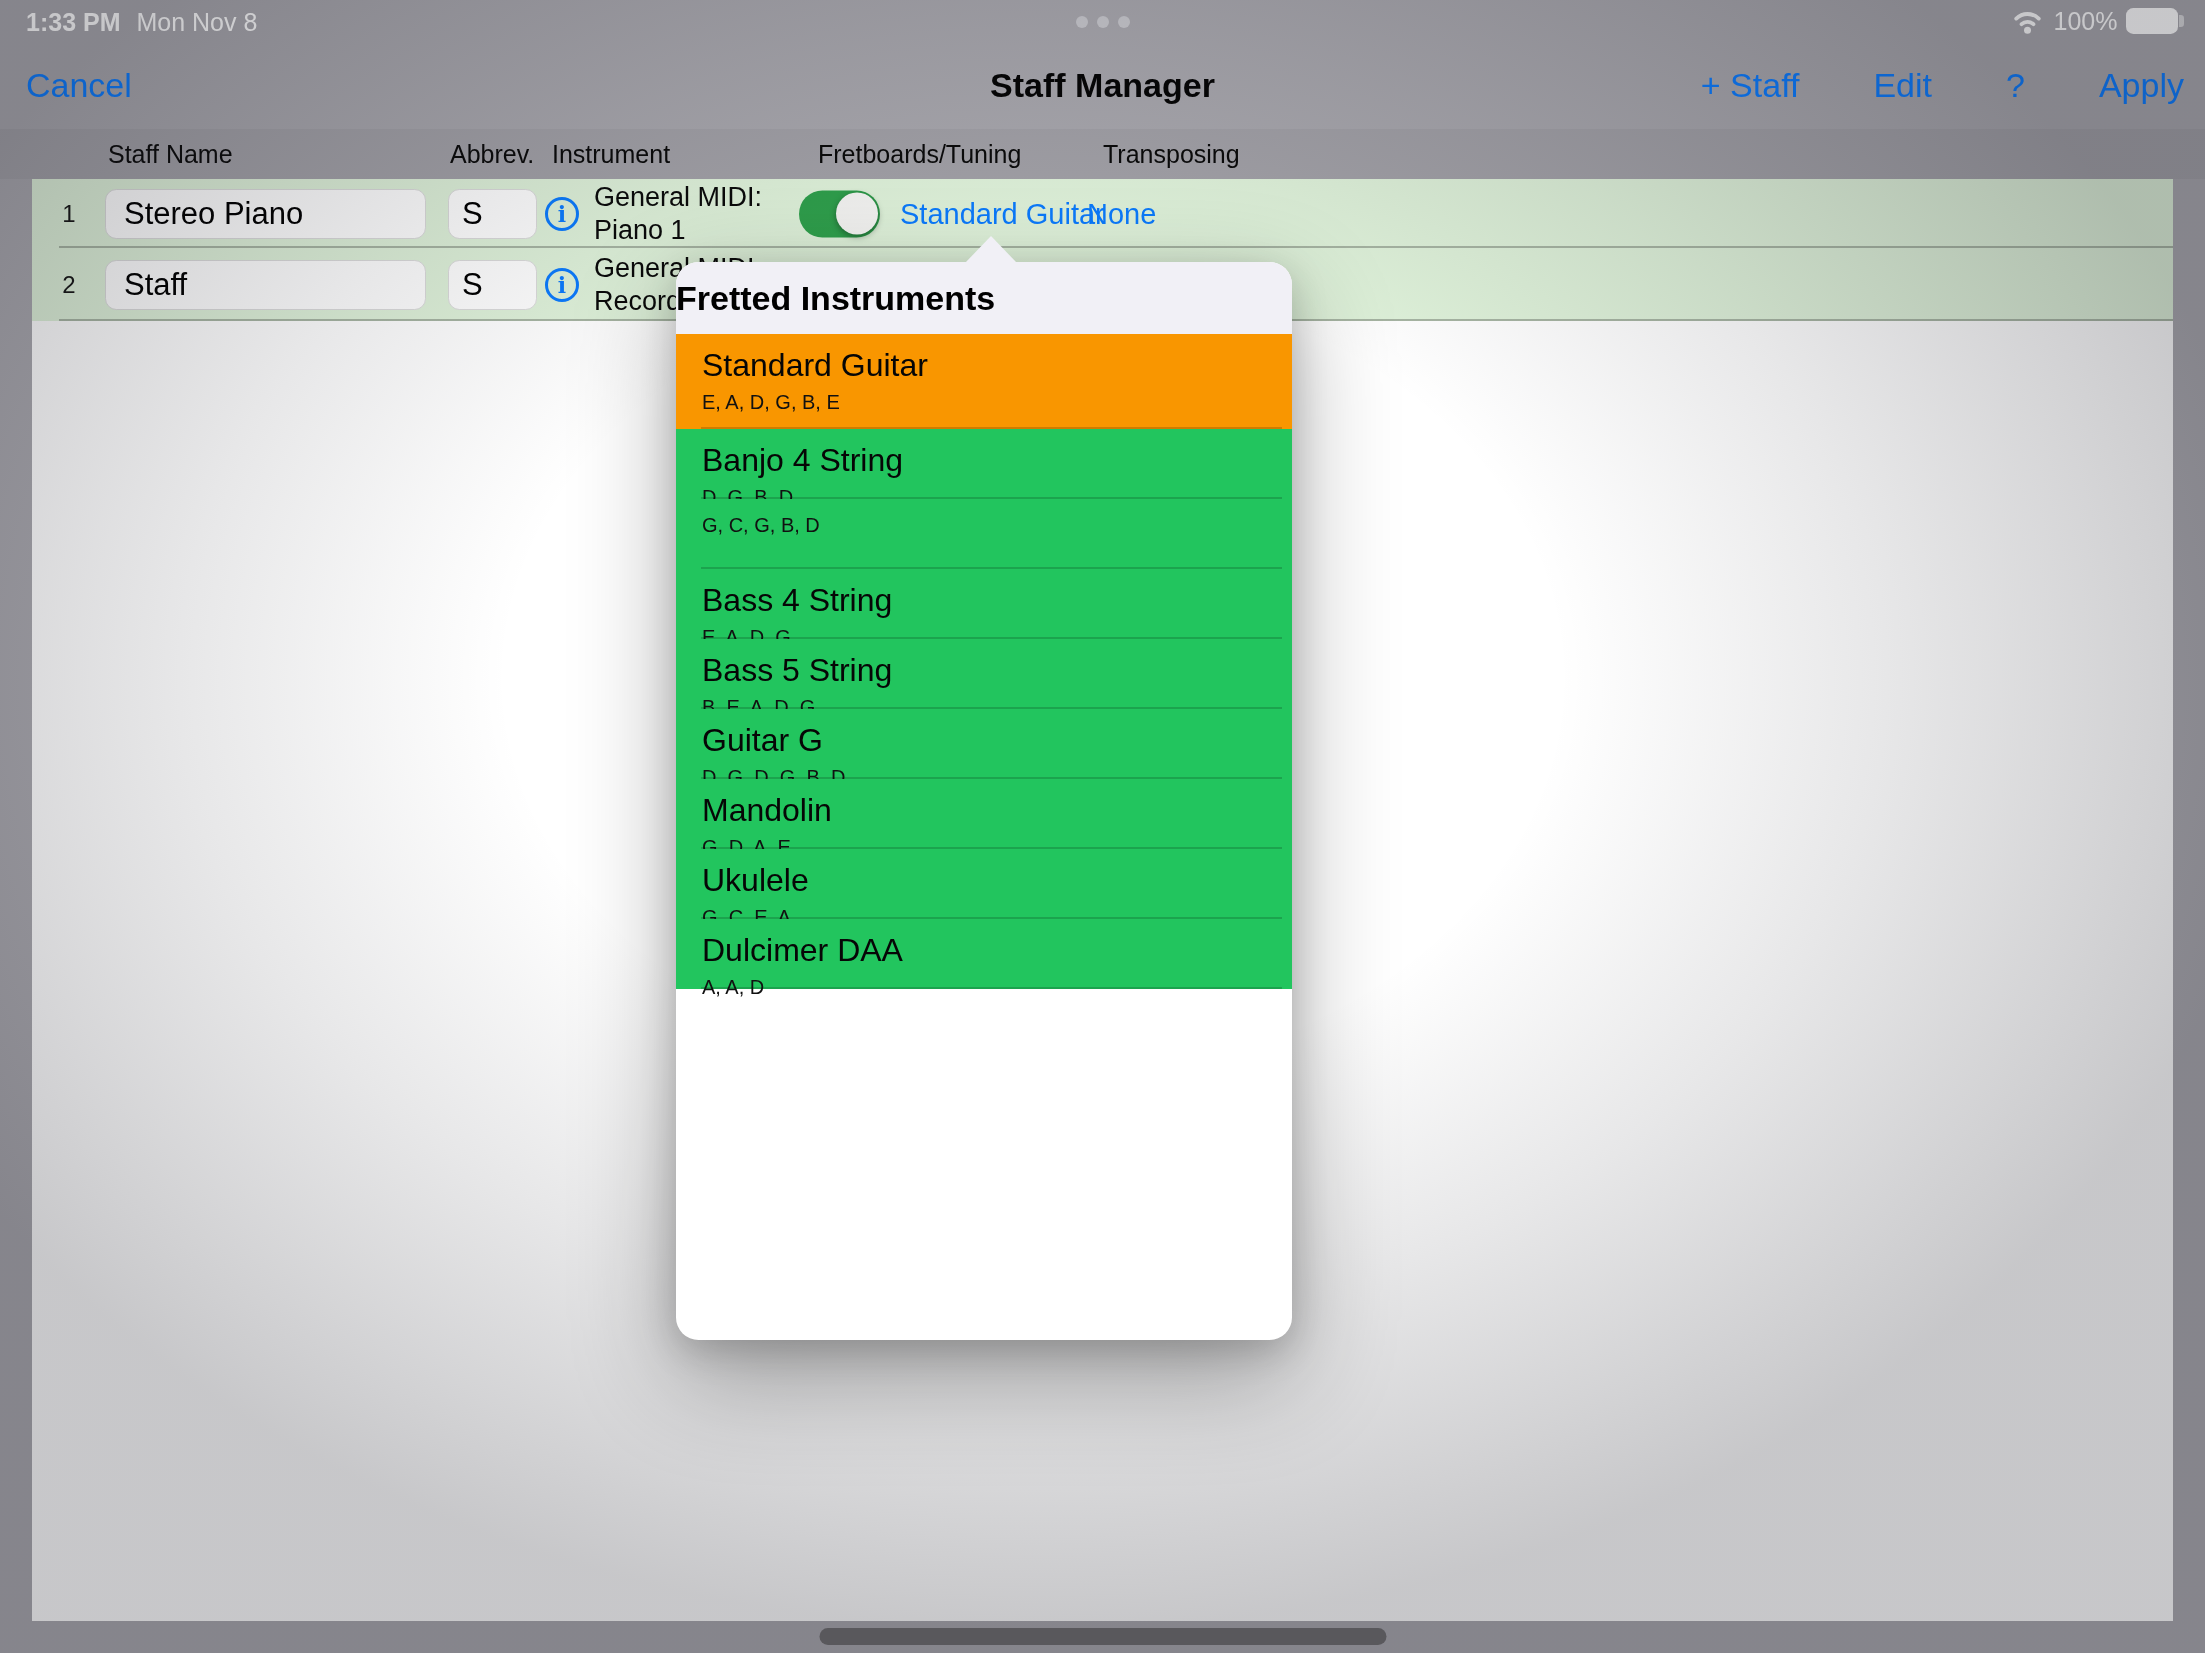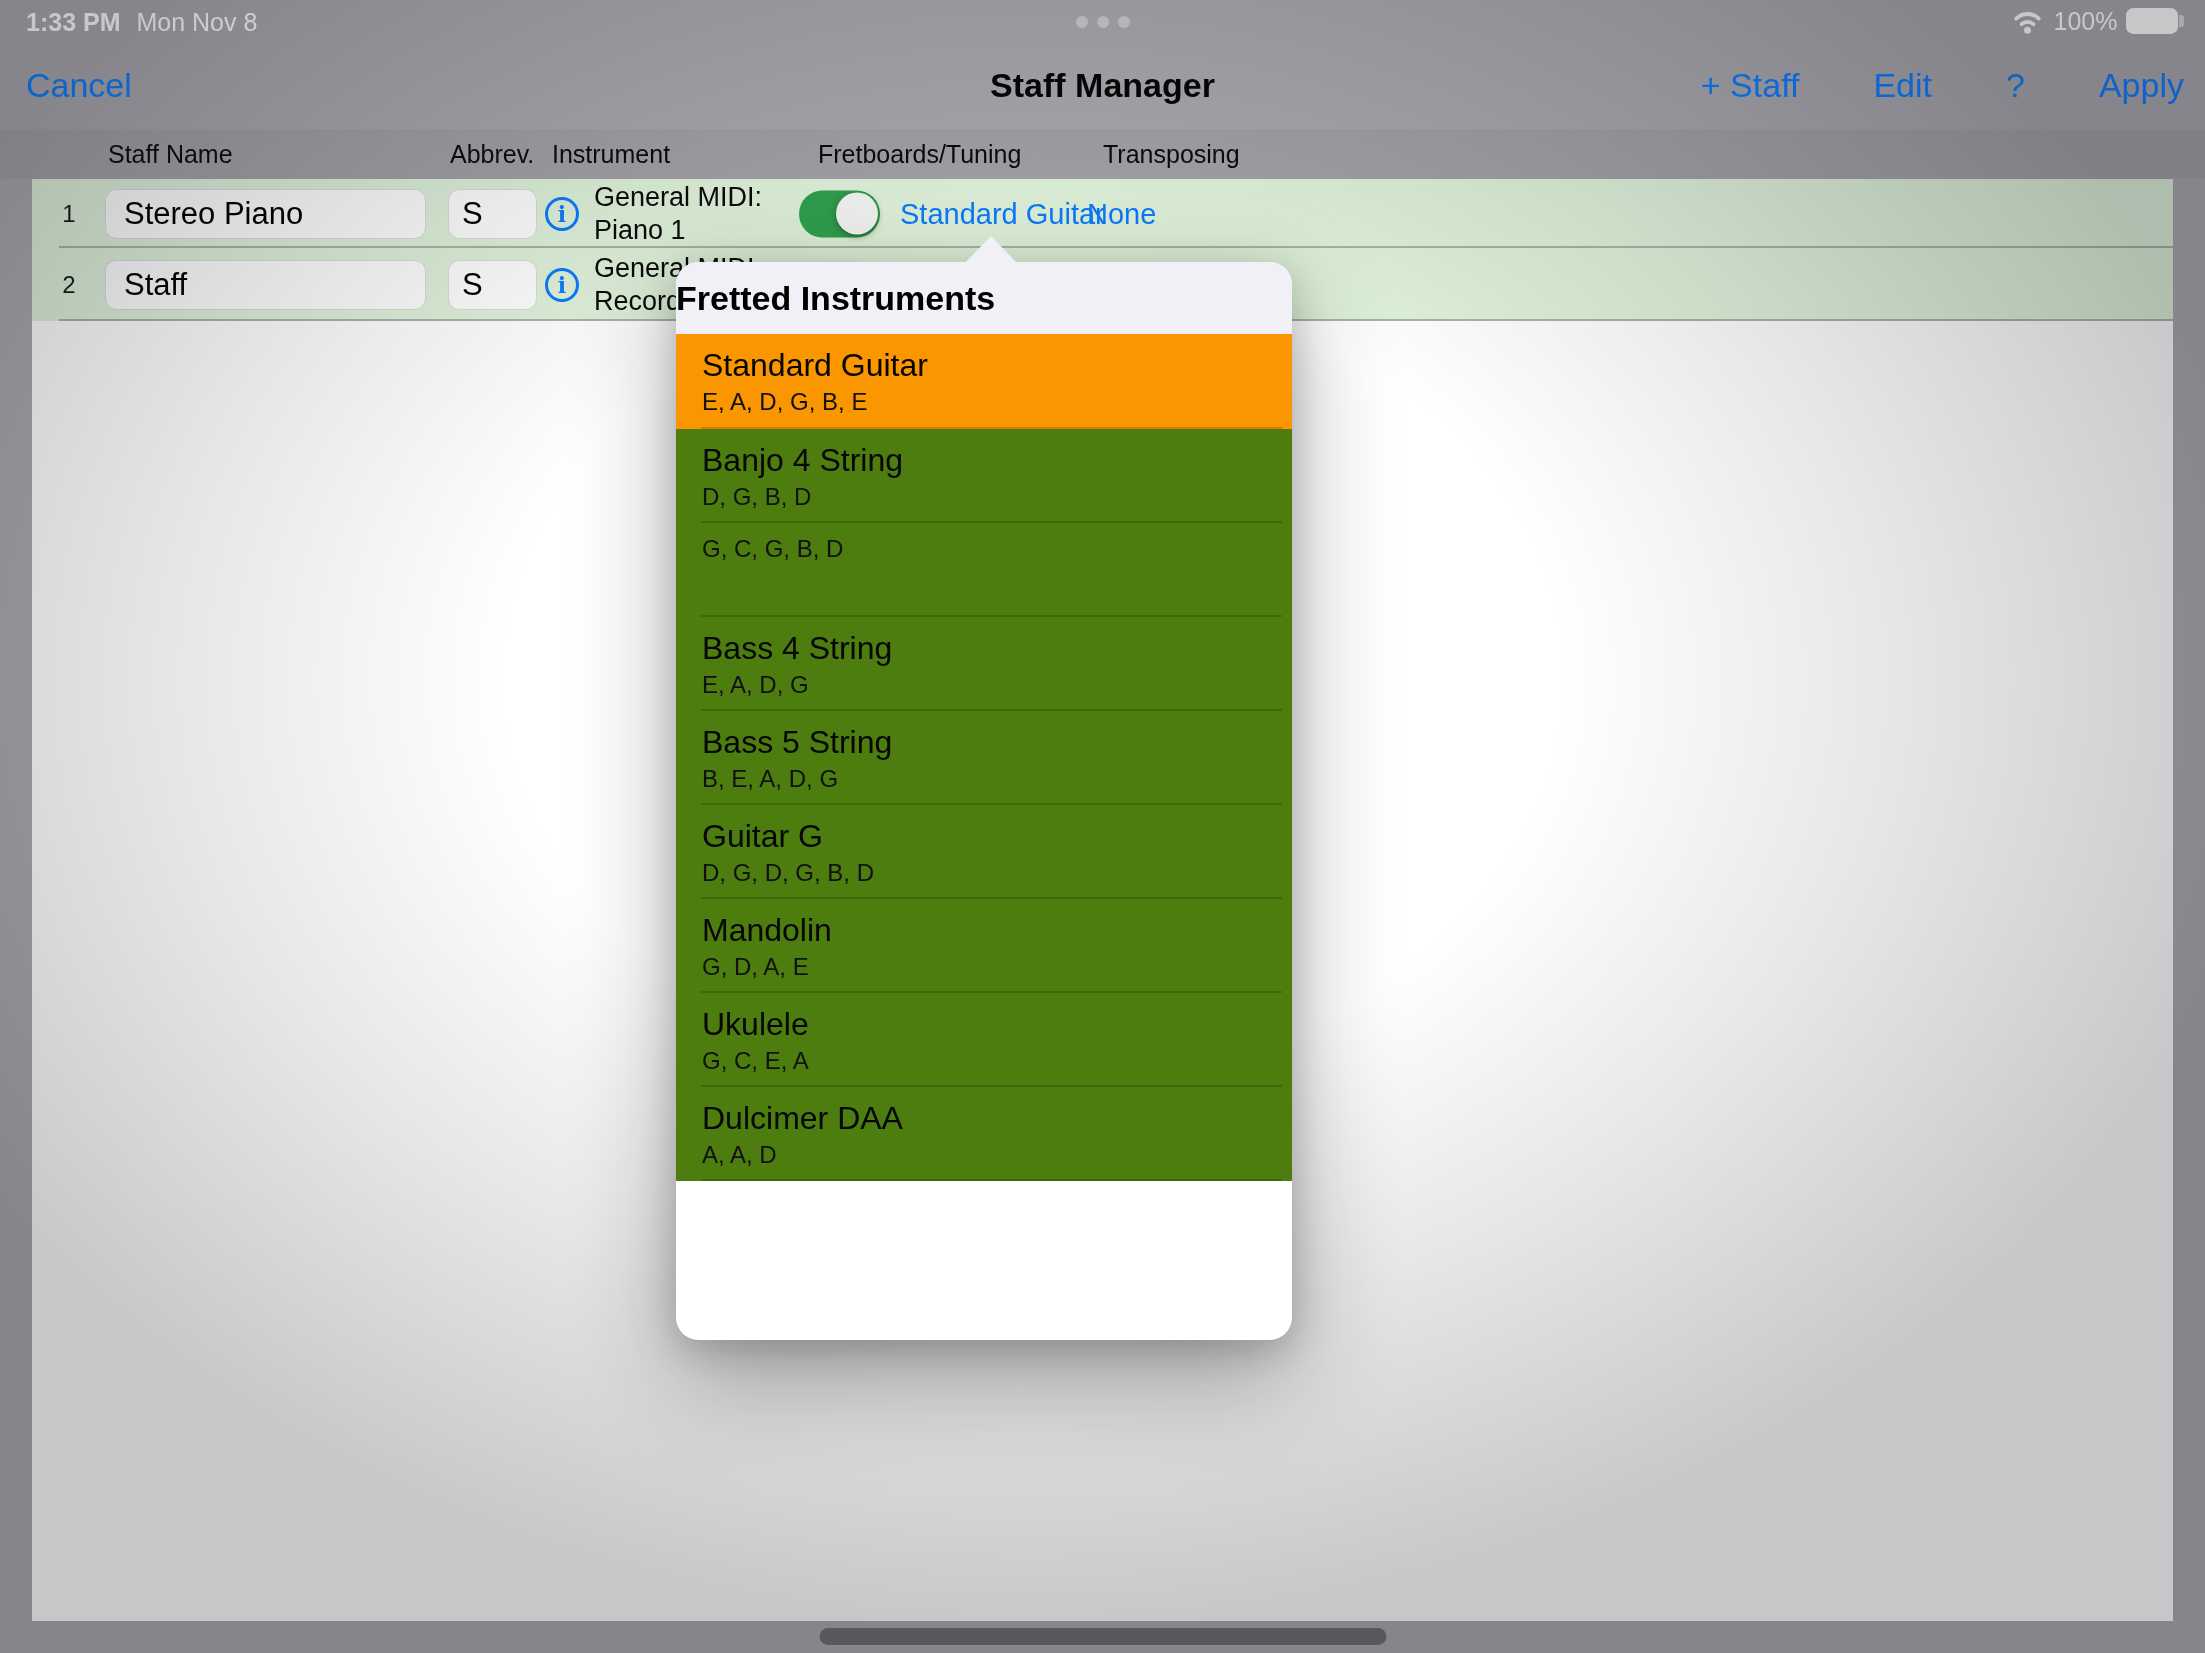--- a/index.html
+++ b/index.html
@@ -74,23 +74,23 @@
   
   .popover { position: absolute; left: 676px; top: 262px; width: 616px; height: 1078px; z-index: 20;
     background: #ffffff; border-radius: 22.6px;
     box-shadow: 0 36px 105px rgba(0,0,0,.32), 0 9.7px 36px rgba(0,0,0,.18); }
   .pop-arrow { position: absolute; top: -26px; left: 289px; width: 52px; height: 27px;
     background: #F1F0F6; clip-path: polygon(50% 0, 100% 100%, 0 100%); }
   .pop-header { height: 72px; background: #F1F0F6; border-radius: 22.6px 22.6px 0 0;
     display: flex; align-items: center; justify-content: flex-start; }
   .pop-title { font-size: 34px; font-weight: 600; color: #000; }
   .pop-list { }
-  .pop-item { position: relative; height: 94px; padding: 9.7px 0 0 26px; cursor: pointer; background: #4d7c0f; }
+  .pop-item { position: relative; height: 70px; padding: 9.7px 0 0 26px; cursor: pointer; background: #22c55e; }
   .pop-item .pi-title { font-size: 32px; color: #060606; line-height: 42px; }
-  .pop-item .pi-sub { font-size: 24px; color: #111; line-height: 32px; }
+  .pop-item .pi-sub { font-size: 20px; color: #111; line-height: 32px; }
   .pop-item::after { content: ""; position: absolute; left: 25px; right: 9.7px; bottom: 0; height: 1.6px; background: rgba(0,0,0,.17); }
   .pop-item.selected { height: 95px; background: #F99600; }
   .pop-item.selected::after { left: 25px; right: 9.7px; }
 
   
   .home-indicator { position: absolute; left: 50%; transform: translateX(-50%); bottom: 8px;
     width: 567px; height: 17px; border-radius: 9px; background: #59585C; z-index: 15; cursor: grab; }
 </style>
 </head>
 <body>

